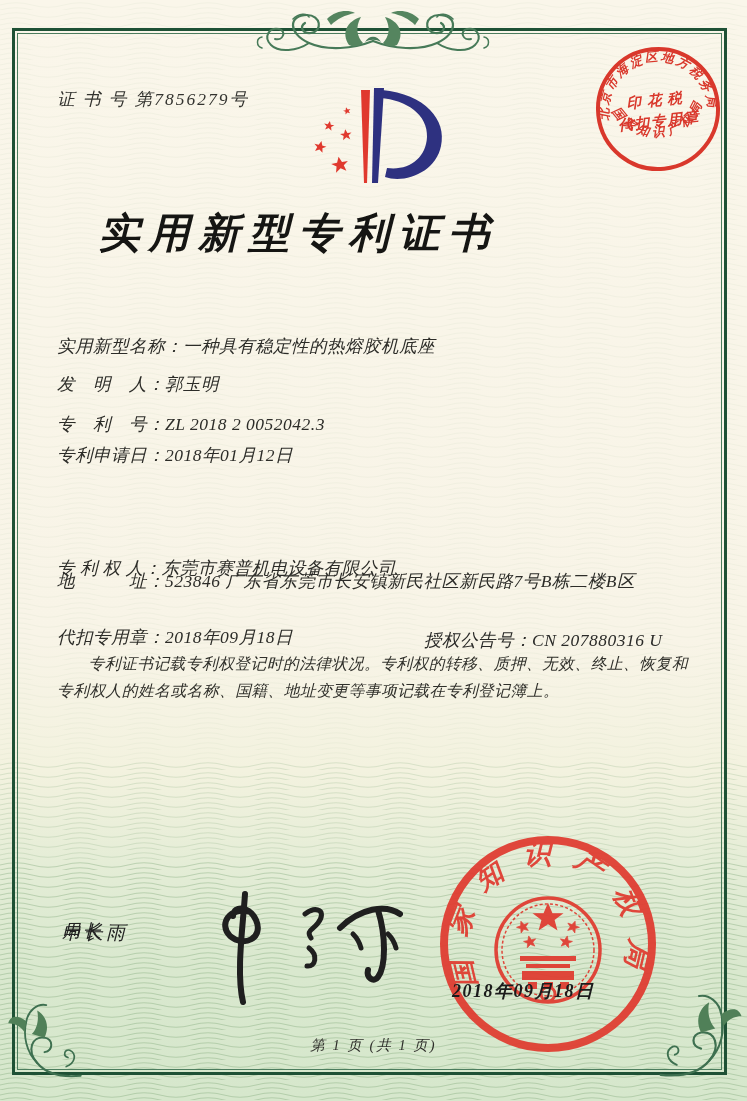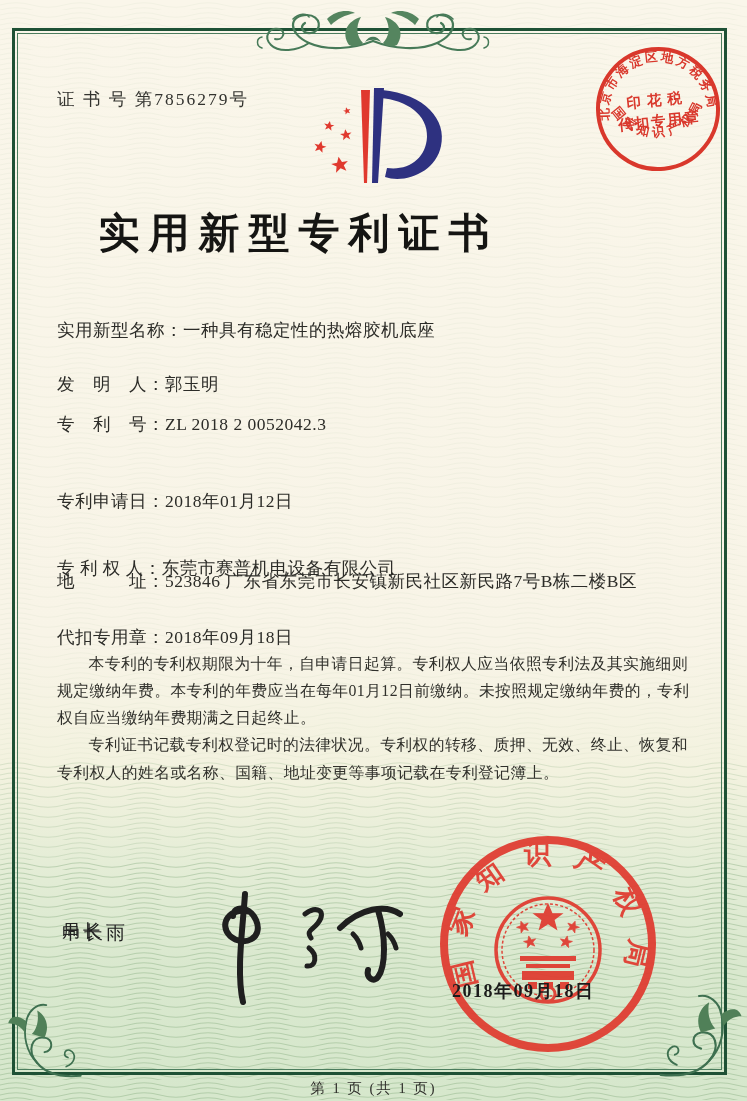--- a/index.html
+++ b/index.html
@@ -5,41 +5,42 @@
   html,body{margin:0;padding:0;}
   body{background:#888;}
   .page{
     position:relative;
     width:747px;height:1101px;
     margin:0 auto;
     background:linear-gradient(180deg,#faf6ea 0%,#f8f4e7 58%,#f3f2df 70%,#e2ecd5 80%,#d9e8ce 88%,#d6e7cc 100%);
     overflow:hidden;
     font-family:"Liberation Serif","DejaVu Serif",serif;
     color:#2a2a28;
+    font-style:italic;
   }
   .bg-waves{position:absolute;left:0;top:0;width:747px;height:1101px;pointer-events:none;}
   .frame{position:absolute;left:12px;top:28px;width:715px;height:1047px;border:3px solid #1e5135;box-sizing:border-box;}
   .frame-inner{position:absolute;left:2px;top:2px;right:2px;bottom:2px;border:1px solid #4c7d5e;}
   .cert-no{position:absolute;left:57px;top:87px;font-size:17.5px;letter-spacing:2px;color:#33332f;}
   .logo{position:absolute;left:293px;top:80px;}
   .title{position:absolute;left:0;top:206px;width:597px;text-align:center;font-size:41px;font-weight:bold;letter-spacing:9px;color:#151513;}
   .fields{position:absolute;left:57px;top:0;width:640px;font-size:17.5px;}
   .frow{position:absolute;left:0;width:640px;line-height:27px;letter-spacing:0.5px;}
   .flabel{color:#2c2c28;}
   .fvalue{color:#2c2c28;}
   .grant-no{position:absolute;left:424px;top:628px;font-size:17.5px;letter-spacing:0.5px;}
   .bodytext{position:absolute;left:57px;top:650px;width:637px;font-size:15.8px;line-height:1.72;letter-spacing:0.4px;color:#30302b;}
   .bodytext p{margin:0;text-indent:2em;}
   .officer{position:absolute;left:62px;top:919px;font-size:18px;letter-spacing:3px;color:#222;}
   .officer-name{position:absolute;left:62px;top:920px;font-size:19px;letter-spacing:3px;color:#222;}
   .signature{position:absolute;left:188px;top:878px;}
   .seal{position:absolute;left:432px;top:828px;}
   .seal-date{position:absolute;left:452px;top:979px;font-size:18px;font-weight:bold;letter-spacing:1.5px;color:#1b1b1b;}
   .tax-stamp{position:absolute;left:582px;top:33px;transform:rotate(-6deg);}
-  .footer{position:absolute;left:0;top:1036px;width:747px;text-align:center;font-size:14.5px;letter-spacing:2px;color:#2f2f2b;margin-top:43px;}
+  .footer{position:absolute;left:0;top:1036px;width:747px;text-align:center;font-size:14.5px;letter-spacing:2px;color:#2f2f2b;}
   .orn{position:absolute;pointer-events:none;}
 </style>
 </head>
 <body>
 
 <div class="page">
 
   <svg class="bg-waves" width="747" height="1101" viewBox="0 0 747 1101" preserveAspectRatio="none">
     <defs>
       <pattern id="wv" width="64" height="10" patternUnits="userSpaceOnUse">
@@ -121,46 +122,48 @@
     </g>
     <g fill="#2e3180">
       <polygon points="81,8 91,8 85,103 79,103"></polygon>
       <path d="M89,10 C132,14 154,40 148,66 C143,92 112,104 92,97 L94,88 C116,91 133,78 134,57 C135,35 114,20 87,18 Z"></path>
     </g>
   </svg>
 
   <div class="title">实用新型专利证书</div>
 
   <div class="fields">
-    <div class="frow" style="top:317px;">
+    <div class="frow" style="top:333px;">
       <span class="flabel">实用新型名称：</span><span class="fvalue">一种具有稳定性的热熔胶机底座</span>
     </div>
     <div class="frow" style="top:371px;">
       <span class="flabel">发　明　人：</span><span class="fvalue">郭玉明</span>
     </div>
     <div class="frow" style="top:411px;">
       <span class="flabel">专　利　号：</span><span class="fvalue">ZL 2018 2 0052042.3</span>
     </div>
-    <div class="frow" style="top:488px;">
+    <div class="frow" style="top:442px;">
       <span class="flabel">专利申请日：</span><span class="fvalue">2018年01月12日</span>
     </div>
     <div class="frow" style="top:519px;margin-top:36px;">
       <span class="flabel">专 利 权 人：</span><span class="fvalue">东莞市赛普机电设备有限公司</span>
     </div>
     <div class="frow" style="top:568px;width:637px;">
       <span class="flabel">地　　　址：</span><span class="fvalue">523846 广东省东莞市长安镇新民社区新民路7号B栋二楼B区</span>
     </div>
     <div class="frow" style="top:624px;">
       <span class="flabel">代扣专用章：</span><span class="fvalue">2018年09月18日</span>
     </div>
   </div>
 
+  <div class="grant-no">
+    <span>授权公告号：</span><span>CN 207880316 U</span>
+  </div>
 
   <div class="bodytext">
-    <p>本专利的专利权期限为十年，自申请日起算。专利权人应当依照专利法及其实施细则规定缴纳年费。本专利的年费应当在每年01月12日前缴纳。未按照规定缴纳年费的，专利权自应当缴纳年费期满之日起终止。</p>
     <p>专利证书记载专利权登记时的法律状况。专利权的转移、质押、无效、终止、恢复和专利权人的姓名或名称、国籍、地址变更等事项记载在专利登记簿上。</p>
   </div>
 
   <div class="officer">局长</div>
   <div class="officer-name">申长雨</div>
 
   <svg class="signature" width="215" height="132" viewBox="0 0 215 132">
     <g fill="none" stroke="#1f1f1f" stroke-width="6" stroke-linecap="round">
       <path d="M62,34 C42,28 30,46 42,58 C56,70 76,60 68,42 C62,29 46,26 45,38"></path>
       <path d="M57,16 C55,48 48,95 55,124"></path>

